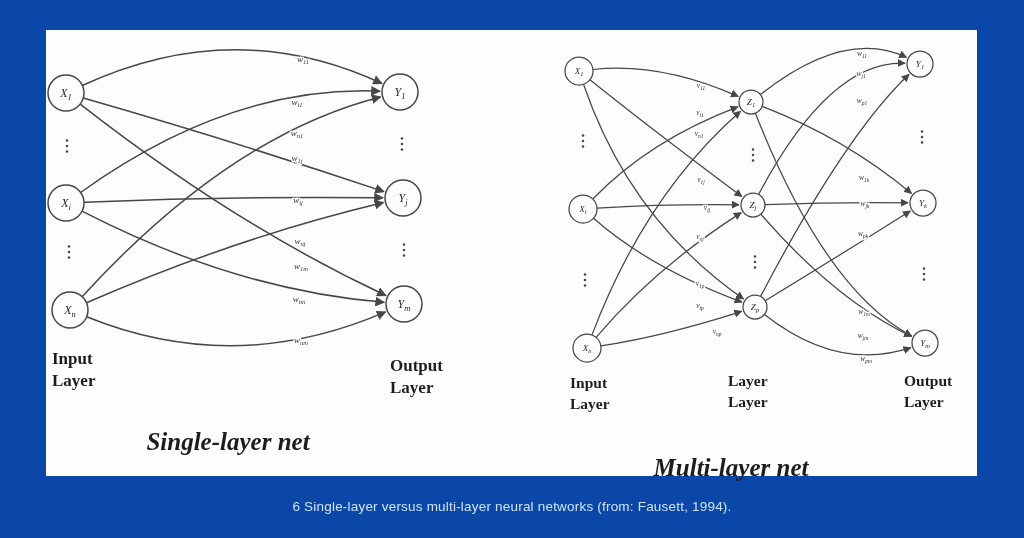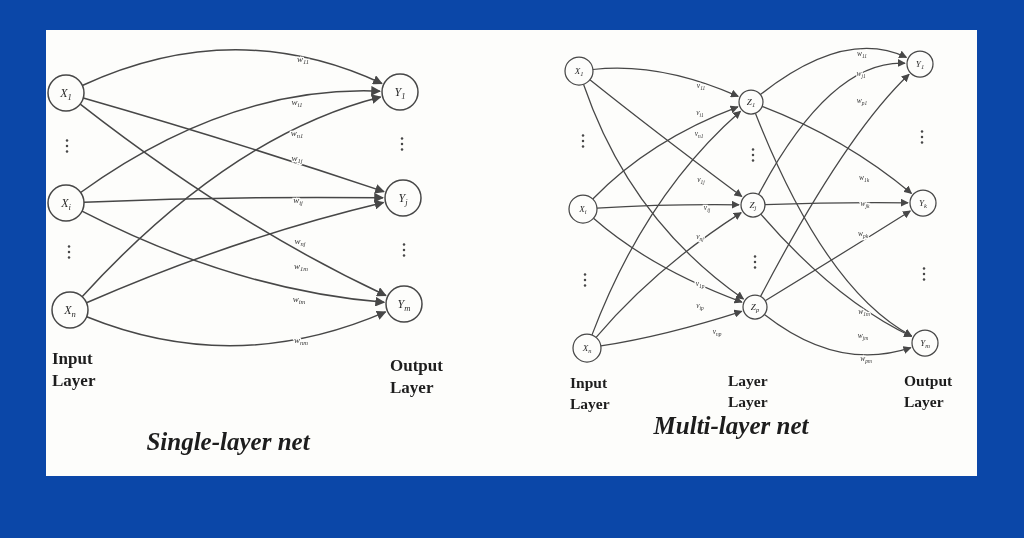--- a/index.html
+++ b/index.html
@@ -158,15 +158,16 @@
         <div>Layer</div>
       </div>
       <div class="layer-label small" style="left: 682px; top: 340px;">
         <div>Layer</div>
         <div>Layer</div>
       </div>
       <div class="layer-label small" style="left: 858px; top: 340px;">
         <div>Output</div>
         <div>Layer</div>
       </div>
-      <div class="net-title" style="left: 685px; top: 382px;">Multi-layer net</div>
+      <div class="net-title" style="left: 685px; top: 424px;">Multi-layer net</div>
     </div>
+  <div class="caption" style="color: rgb(207, 227, 246);">6 Single-layer versus multi-layer neural networks (from: Fausett, 1994).</div>
 </div>
 
 </body></html>

